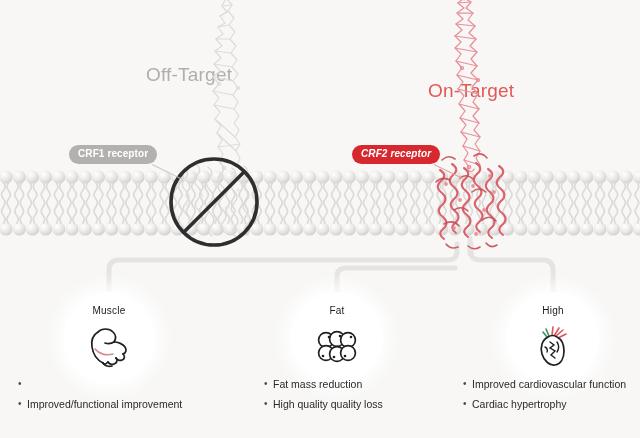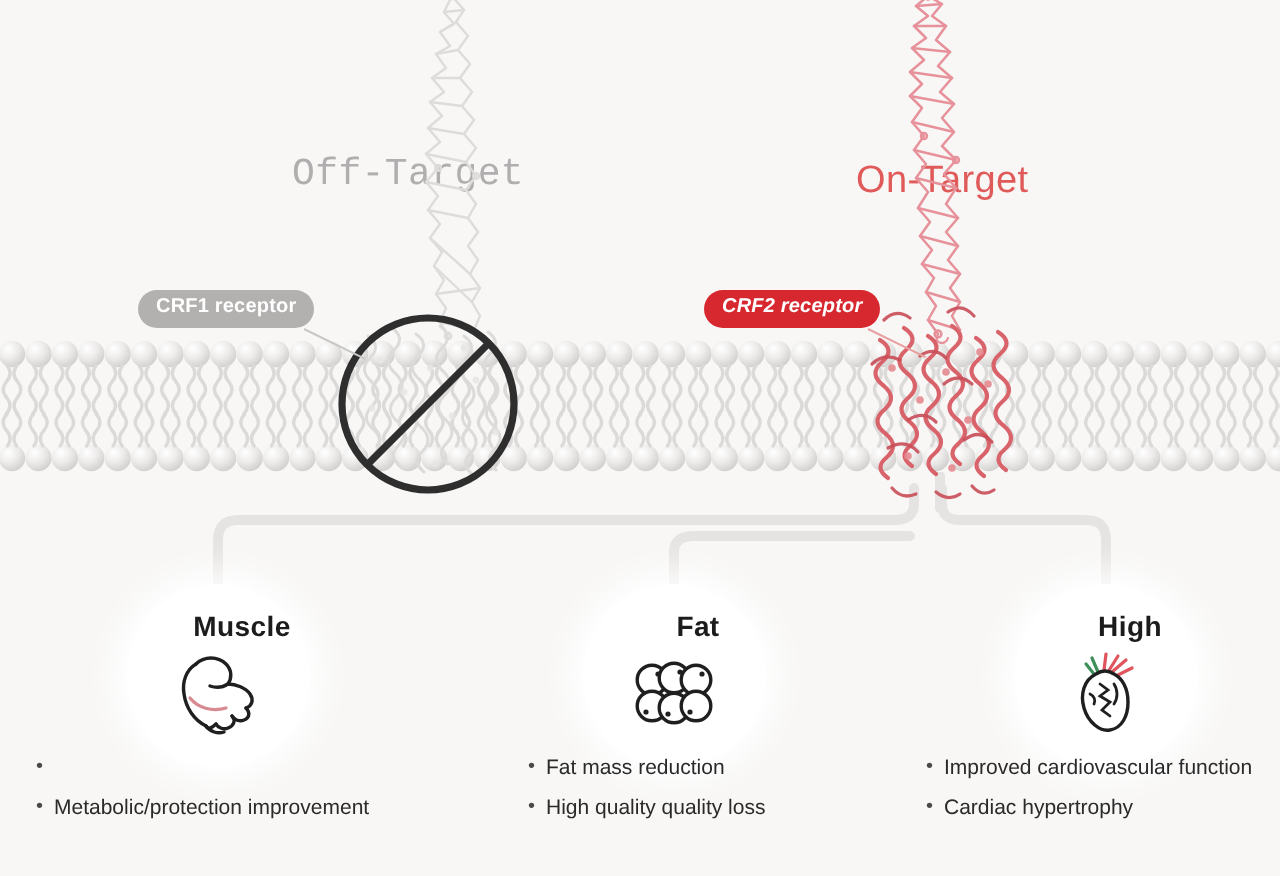--- a/index.html
+++ b/index.html
@@ -19,24 +19,23 @@
 
   
   .heading {
     position: absolute;
     font-size: 19px;
     letter-spacing: 0.2px;
     white-space: nowrap;
   }
   #heading-off {
     left: 146px;
-    top: 76px;
+    top: 64px;
     color: #b0aeae;
     font-weight: 400;
-    font-family: Liberation Mono, monospace;
   }
   #heading-on {
     left: 428px;
     top: 80px;
     color: #e05a5a;
     font-weight: 400;
   }
 
   
   .badge {
@@ -147,25 +146,25 @@
     z-index: 6;
     box-shadow: 0 0 16px 8px rgba(255,255,255,0.9);
   }
   #node-muscle { left: 63px; top: 292px; }
   #node-fat    { left: 291px; top: 292px; }
   #node-heart  { left: 507px; top: 292px; }
 
   .node-label {
     position: absolute;
     top: 13px;
-    left: 12px;
+    left: 0;
     width: 92px;
     text-align: center;
-    font-size: 14px;
-    font-weight: bold;
+    font-size: 10px;
+    font-weight: normal;
     color: #1c1c1c;
     letter-spacing: 0.2px;
   }
   .node-icon {
     position: absolute;
     top: 31px;
     left: 21px;
     width: 50px;
     height: 48px;
   }
@@ -447,21 +446,21 @@
       </g>
     </svg>
   </div>
 
   <div class="bullets" id="bullets-muscle">
     <div class="bullet-row">
       <span class="bullet-dot">•</span>
     </div>
     <div class="bullet-row">
       <span class="bullet-dot">•</span>
-      <span>Metabolic/protection improvement</span>
+      <span>Improved/functional improvement</span>
     </div>
   </div>
 
   <div class="bullets" id="bullets-fat">
     <div class="bullet-row">
       <span class="bullet-dot">•</span>
       <span>Fat mass reduction</span>
     </div>
     <div class="bullet-row">
       <span class="bullet-dot">•</span>

